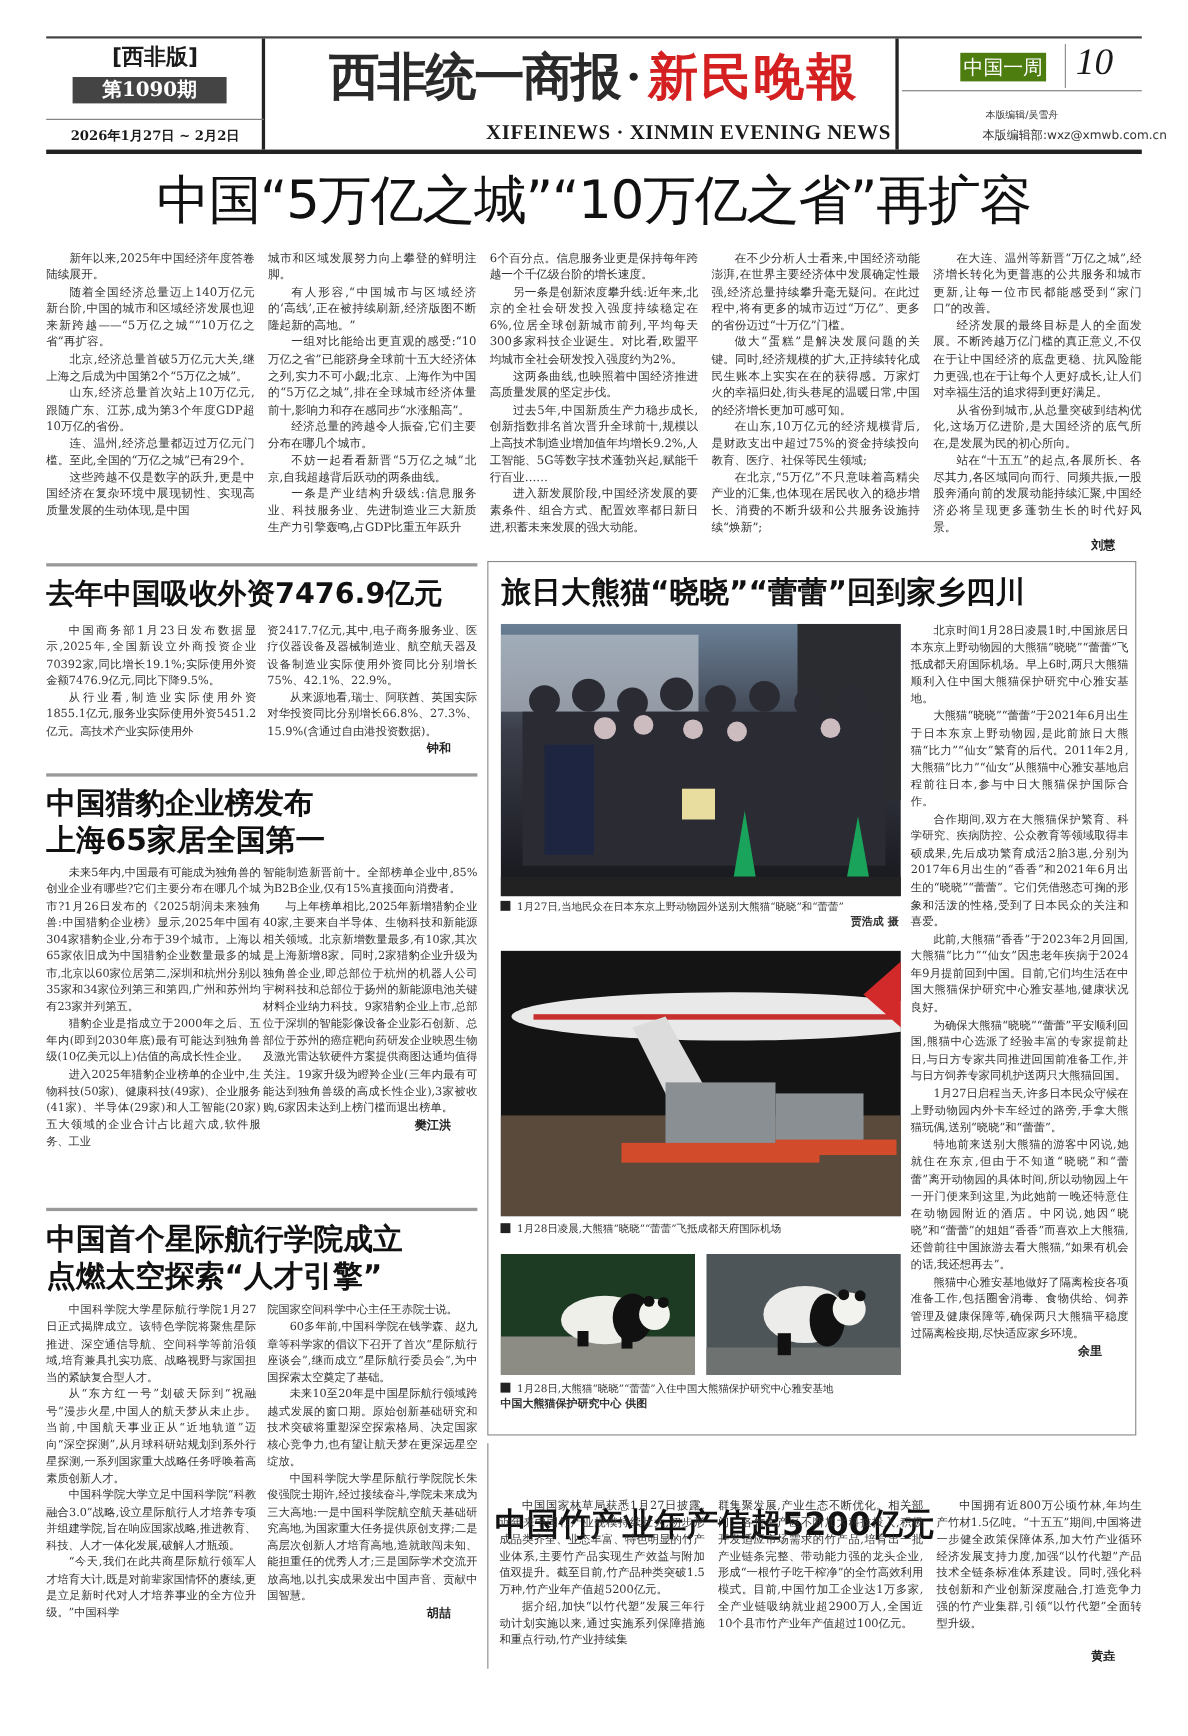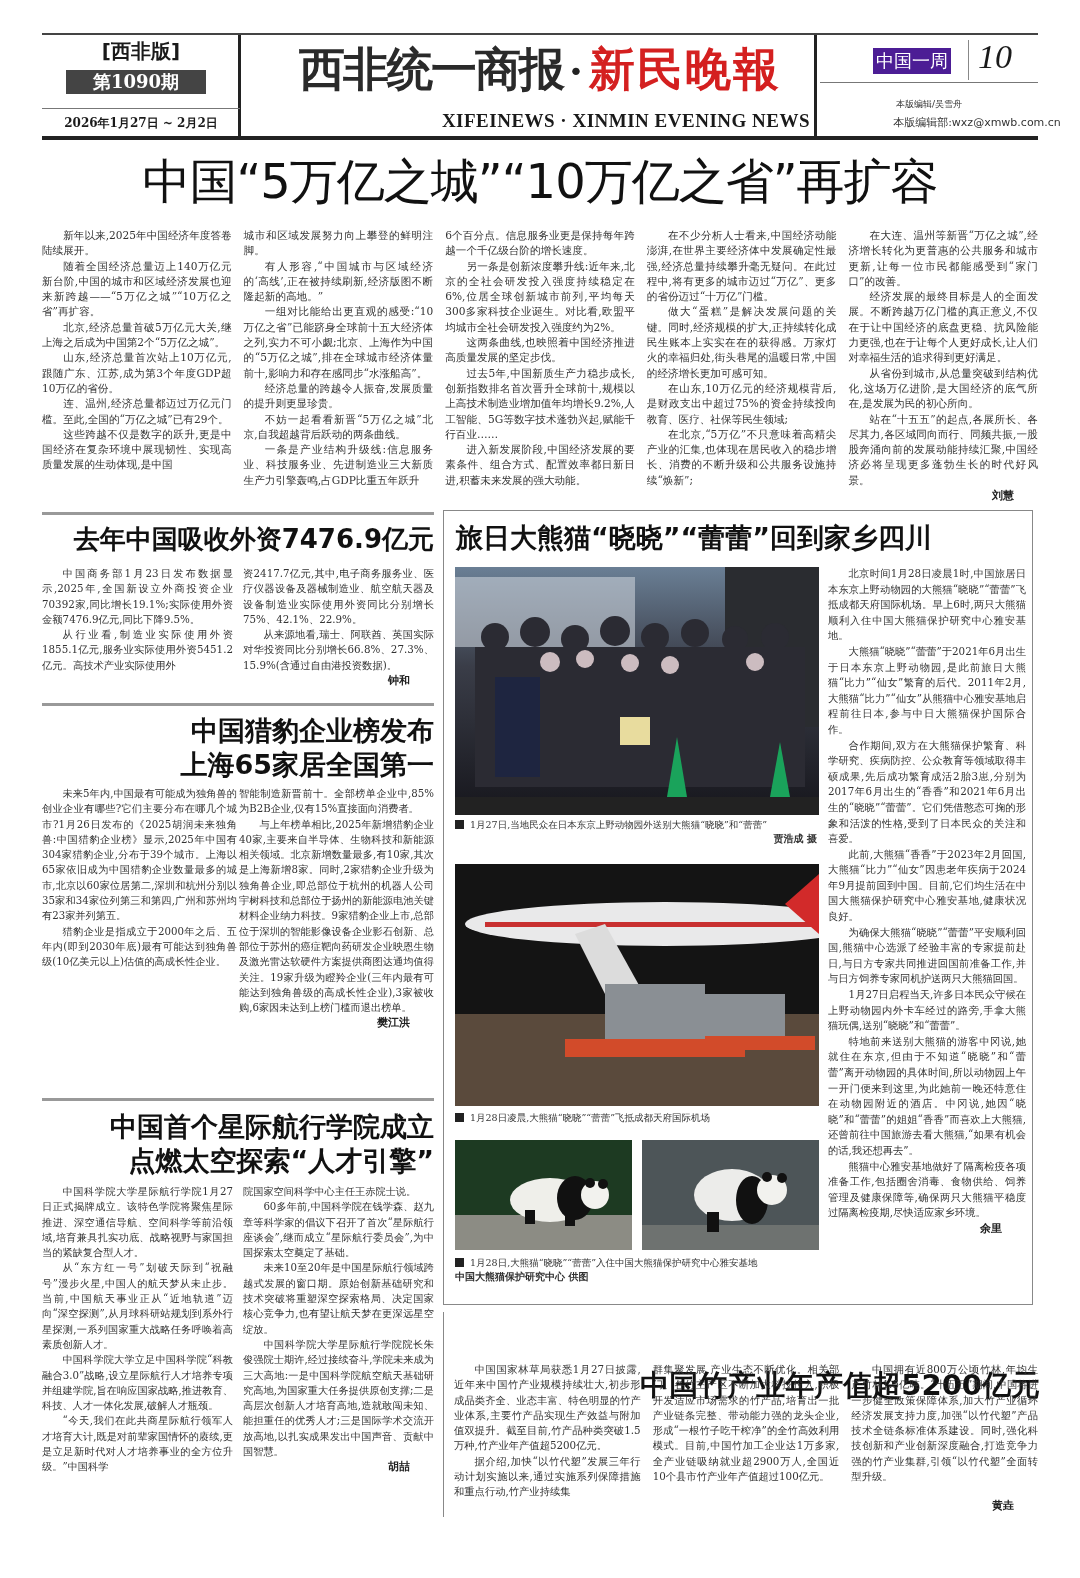--- a/index.html
+++ b/index.html
@@ -12,33 +12,33 @@
   .mast-vline { top:35px; height:101px; width:3px; background:#222; }
   .edition { left:42px; top:38px; width:198px; text-align:center; font-family:"DejaVu Sans", sans-serif; font-weight:bold; font-size:20px; }
   .issue { left:66px; top:70px; width:140px; height:24px; background:#444; color:#fff; text-align:center; font-size:18px; line-height:24px; font-family:"DejaVu Serif", serif; font-weight:bold; }
   .left-divider { left:42px; top:108px; width:198px; height:1px; background:#777; }
   .date { left:42px; top:115px; width:198px; text-align:center; font-size:12px; font-weight:bold; }
   .logo { left:270px; top:40px; width:540px; height:60px; display:flex; align-items:center; justify-content:center; }
   .logo-a { font-family:"DejaVu Serif", serif; font-weight:bold; font-size:46px; color:#2a2a2a; letter-spacing:-2px; }
   .logo-dot { font-size:40px; font-weight:bold; margin:0 6px; color:#222; }
   .logo-b { font-family:"DejaVu Sans", sans-serif; font-weight:bold; font-size:46px; color:#d42020; letter-spacing:2px; }
   .logo-en { left:250px; top:110px; width:560px; text-align:right; font-family:"Liberation Serif", serif; font-weight:bold; font-size:19px; letter-spacing:0.5px; }
-  .section-tag { left:873px; top:48px; background:#4c1d95; color:#fff; font-size:18px; padding:1px 3px; font-family:"DejaVu Serif", serif; }
+  .section-tag { left:873px; top:48px; background:#4d7c0f; color:#fff; font-size:18px; padding:1px 3px; font-family:"DejaVu Serif", serif; }
   .page-vline { left:968px; top:40px; width:1px; height:40px; background:#888; }
   .page-no { left:978px; top:38px; font-family:"Liberation Serif", serif; font-style:italic; font-size:34px; }
   .right-divider { left:820px; top:82px; width:218px; height:1px; background:#777; }
   .editor { left:820px; top:98px; width:218px; text-align:center; font-family:"DejaVu Sans", sans-serif; font-size:9px; color:#333; }
   .dept { left:868px; top:115px; width:218px; text-align:center; font-family:"DejaVu Sans", sans-serif; font-size:11px; color:#333; }
 
   .headline-main { left:42px; top:150px; width:996px; text-align:center; font-family:"DejaVu Sans", sans-serif; font-weight:normal; font-size:48px; letter-spacing:-1px; color:#111; }
   .col { font-size:10.6px; line-height:15.3px; text-align:justify; color:#333; }
   .col p { margin:0; text-indent:2em; }
   .byline { font-family:"DejaVu Sans", sans-serif; font-weight:bold; font-size:11px; text-align:right; padding-right:24px; color:#222; }
   .rule { height:3px; background:#999; }
-  .h2 { font-family:"DejaVu Sans", sans-serif; font-weight:bold; color:#111; text-align:right; }
+  .h2 { font-family:"DejaVu Sans", sans-serif; font-weight:bold; color:#111; text-align:left; }
   .photo { overflow:hidden; }
   .caption { font-size:9.5px; line-height:14px; color:#333; }
   .caption .sq { display:inline-block; width:9px; height:9px; background:#222; margin-right:6px; vertical-align:-1px; }
   .credit { font-family:"DejaVu Sans", sans-serif; font-weight:bold; font-size:10px; }
   .panda-box { left:443px; top:510px; width:588px; height:793px; border:1px solid #888; }
 </style>
 </head>
 <body>
 
 <div class="abs mast-top"></div>
@@ -69,21 +69,21 @@
     <p>随着全国经济总量迈上140万亿元新台阶,中国的城市和区域经济发展也迎来新跨越——“5万亿之城”“10万亿之省”再扩容。</p>
     <p>北京,经济总量首破5万亿元大关,继上海之后成为中国第2个“5万亿之城”。</p>
     <p>山东,经济总量首次站上10万亿元,跟随广东、江苏,成为第3个年度GDP超10万亿的省份。</p>
     <p>连、温州,经济总量都迈过万亿元门槛。至此,全国的“万亿之城”已有29个。</p>
     <p>这些跨越不仅是数字的跃升,更是中国经济在复杂环境中展现韧性、实现高质量发展的生动体现,是中国</p>
   </div>
   <div class="col" style="flex:1">
     <p style="text-indent:0">城市和区域发展努力向上攀登的鲜明注脚。</p>
     <p>有人形容,“中国城市与区域经济的‘高线’,正在被持续刷新,经济版图不断隆起新的高地。”</p>
     <p>一组对比能给出更直观的感受:“10万亿之省”已能跻身全球前十五大经济体之列,实力不可小觑;北京、上海作为中国的“5万亿之城”,排在全球城市经济体量前十,影响力和存在感同步“水涨船高”。</p>
-    <p>经济总量的跨越令人振奋,发展质量的提升则更显珍贵。</p>
+    <p>经济总量的跨越令人振奋,它们主要分布在哪几个城市。</p>
     <p>不妨一起看看新晋“5万亿之城”北京,自我超越背后跃动的两条曲线。</p>
     <p>一条是产业结构升级线:信息服务业、科技服务业、先进制造业三大新质生产力引擎轰鸣,占GDP比重五年跃升</p>
   </div>
   <div class="col" style="flex:1">
     <p style="text-indent:0">6个百分点。信息服务业更是保持每年跨越一个千亿级台阶的增长速度。</p>
     <p>另一条是创新浓度攀升线:近年来,北京的全社会研发投入强度持续稳定在6%,位居全球创新城市前列,平均每天300多家科技企业诞生。对比看,欧盟平均城市全社会研发投入强度约为2%。</p>
     <p>这两条曲线,也映照着中国经济推进高质量发展的坚定步伐。</p>
     <p>过去5年,中国新质生产力稳步成长,创新指数排名首次晋升全球前十,规模以上高技术制造业增加值年均增长9.2%,人工智能、5G等数字技术蓬勃兴起,赋能千行百业……</p>
     <p>进入新发展阶段,中国经济发展的要素条件、组合方式、配置效率都日新日进,积蓄未来发展的强大动能。</p>
   </div>
@@ -118,20 +118,21 @@
 
 <div class="abs rule" style="left:42px; top:703px; width:392px;"></div>
 <div class="abs h2" style="left:42px; top:714px; width:392px; font-size:27px; line-height:34px;">
   <div>中国猎豹企业榜发布</div>
   <div>上海65家居全国第一</div>
 </div>
 <div class="abs" style="left:42px; top:786px; width:392px; display:flex; gap:2px;">
   <div class="col" style="flex:1; font-size:10.2px">
     <p>未来5年内,中国最有可能成为独角兽的创业企业有哪些?它们主要分布在哪几个城市?1月26日发布的《2025胡润未来独角兽:中国猎豹企业榜》显示,2025年中国有304家猎豹企业,分布于39个城市。上海以65家依旧成为中国猎豹企业数量最多的城市,北京以60家位居第二,深圳和杭州分别以35家和34家位列第三和第四,广州和苏州均有23家并列第五。</p>
     <p>猎豹企业是指成立于2000年之后、五年内(即到2030年底)最有可能达到独角兽级(10亿美元以上)估值的高成长性企业。</p>
+    <p>进入2025年猎豹企业榜单的企业中,生物科技(50家)、健康科技(49家)、企业服务(41家)、半导体(29家)和人工智能(20家)五大领域的企业合计占比超六成,软件服务、工业</p>
   </div>
   <div class="col" style="flex:1; font-size:10.2px">
     <p style="text-indent:0">智能制造新晋前十。全部榜单企业中,85%为B2B企业,仅有15%直接面向消费者。</p>
     <p>与上年榜单相比,2025年新增猎豹企业40家,主要来自半导体、生物科技和新能源相关领域。北京新增数量最多,有10家,其次是上海新增8家。同时,2家猎豹企业升级为独角兽企业,即总部位于杭州的机器人公司宇树科技和总部位于扬州的新能源电池关键材料企业纳力科技。9家猎豹企业上市,总部位于深圳的智能影像设备企业影石创新、总部位于苏州的癌症靶向药研发企业映恩生物及激光雷达软硬件方案提供商图达通均值得关注。19家升级为瞪羚企业(三年内最有可能达到独角兽级的高成长性企业),3家被收购,6家因未达到上榜门槛而退出榜单。</p>
     <div class="byline">樊江洪</div>
   </div>
 </div>
 
 <div class="abs rule" style="left:42px; top:1098px; width:392px;"></div>
 <div class="abs h2" style="left:42px; top:1110px; width:392px; font-size:27px; line-height:34px;">

